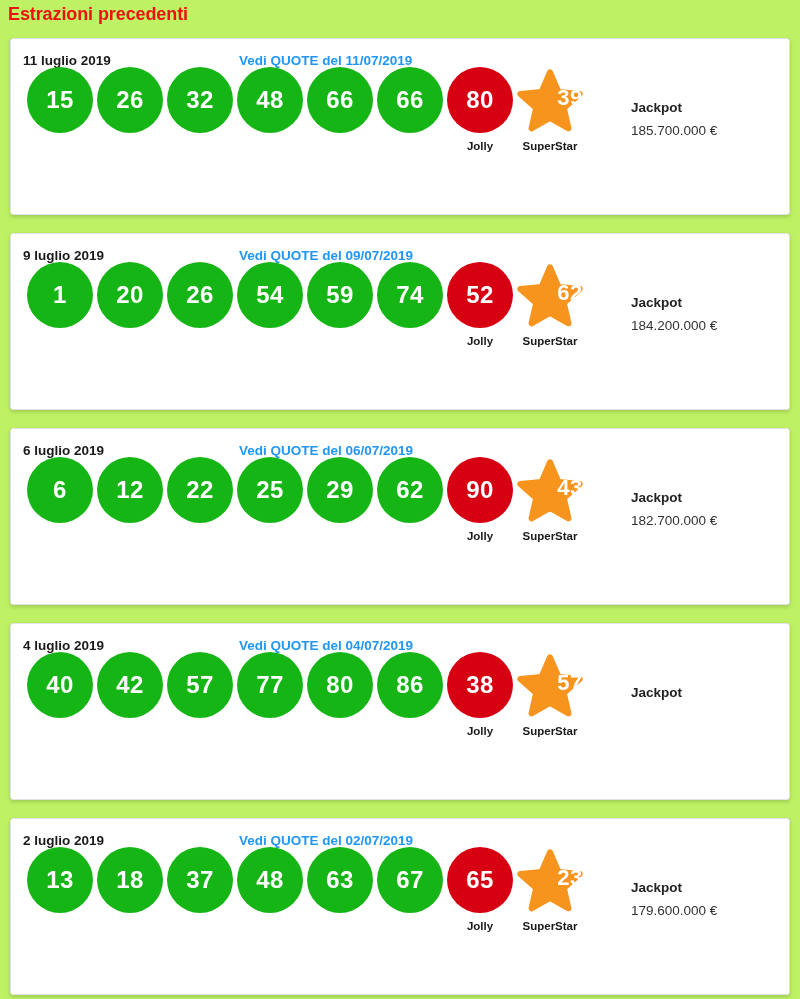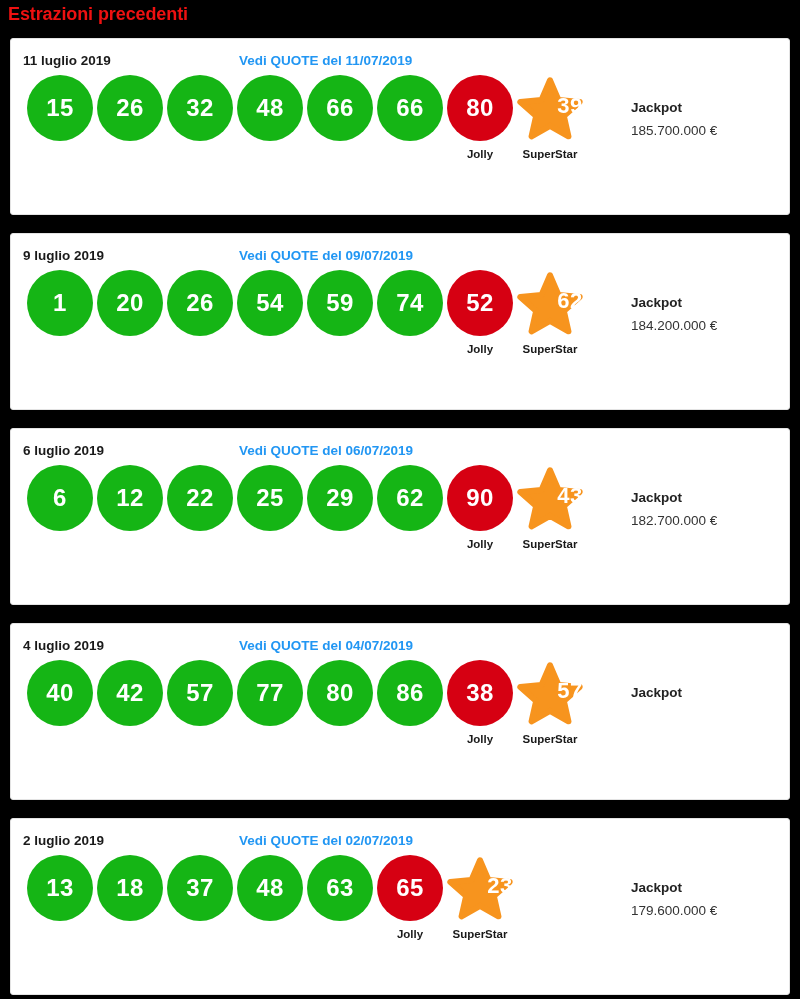--- a/index.html
+++ b/index.html
@@ -10,21 +10,21 @@
     height: 999px;
     background: #ffffff;
     font-family: "Liberation Sans", sans-serif;
     overflow: hidden;
   }
 
   .page {
     width: 800px;
     height: 999px;
     position: relative;
-    background: #000000;
+    background: #bef264;
   }
 
   
   .page-title {
     margin: 0;
     padding: 2px 0 0 8px;
     font-size: 18px;
     font-weight: bold;
     color: #ee1111;
     letter-spacing: -0.1px;
@@ -94,21 +94,21 @@
     font-size: 13.5px;
     color: #333333;
     line-height: 24px;
     white-space: nowrap;
   }
 
   
   .balls-row {
     position: absolute;
     left: 14px;
-    top: 36px;
+    top: 28px;
     display: flex;
     align-items: flex-start;
   }
 
   .ball-slot {
     position: relative;
     width: 70px;
     height: 100px;
     display: flex;
     flex-direction: column;
@@ -367,20 +367,23 @@
           <div class="ball-slot">
             <div class="ball main">37</div>
           </div>
           <div class="ball-slot">
             <div class="ball main">48</div>
           </div>
           <div class="ball-slot">
             <div class="ball main">63</div>
           </div>
           <div class="ball-slot">
+            <div class="ball main">67</div>
+          </div>
+          <div class="ball-slot">
             <div class="ball jolly">65</div>
             <div class="slot-caption">Jolly</div>
           </div>
           <div class="ball-slot">
             <div class="star-wrap">
               <svg viewBox="0 0 100 100" xmlns="http://www.w3.org/2000/svg" aria-hidden="true">
                 <path fill="#f7941e" stroke="#f7941e" stroke-width="9" stroke-linejoin="round" d="M50 8 L63 38 L95 41 L71 62 L78 93 L50 77 L22 93 L29 62 L5 41 L37 38 Z"></path>
               </svg>
               <span class="star-num">23</span>
             </div>

